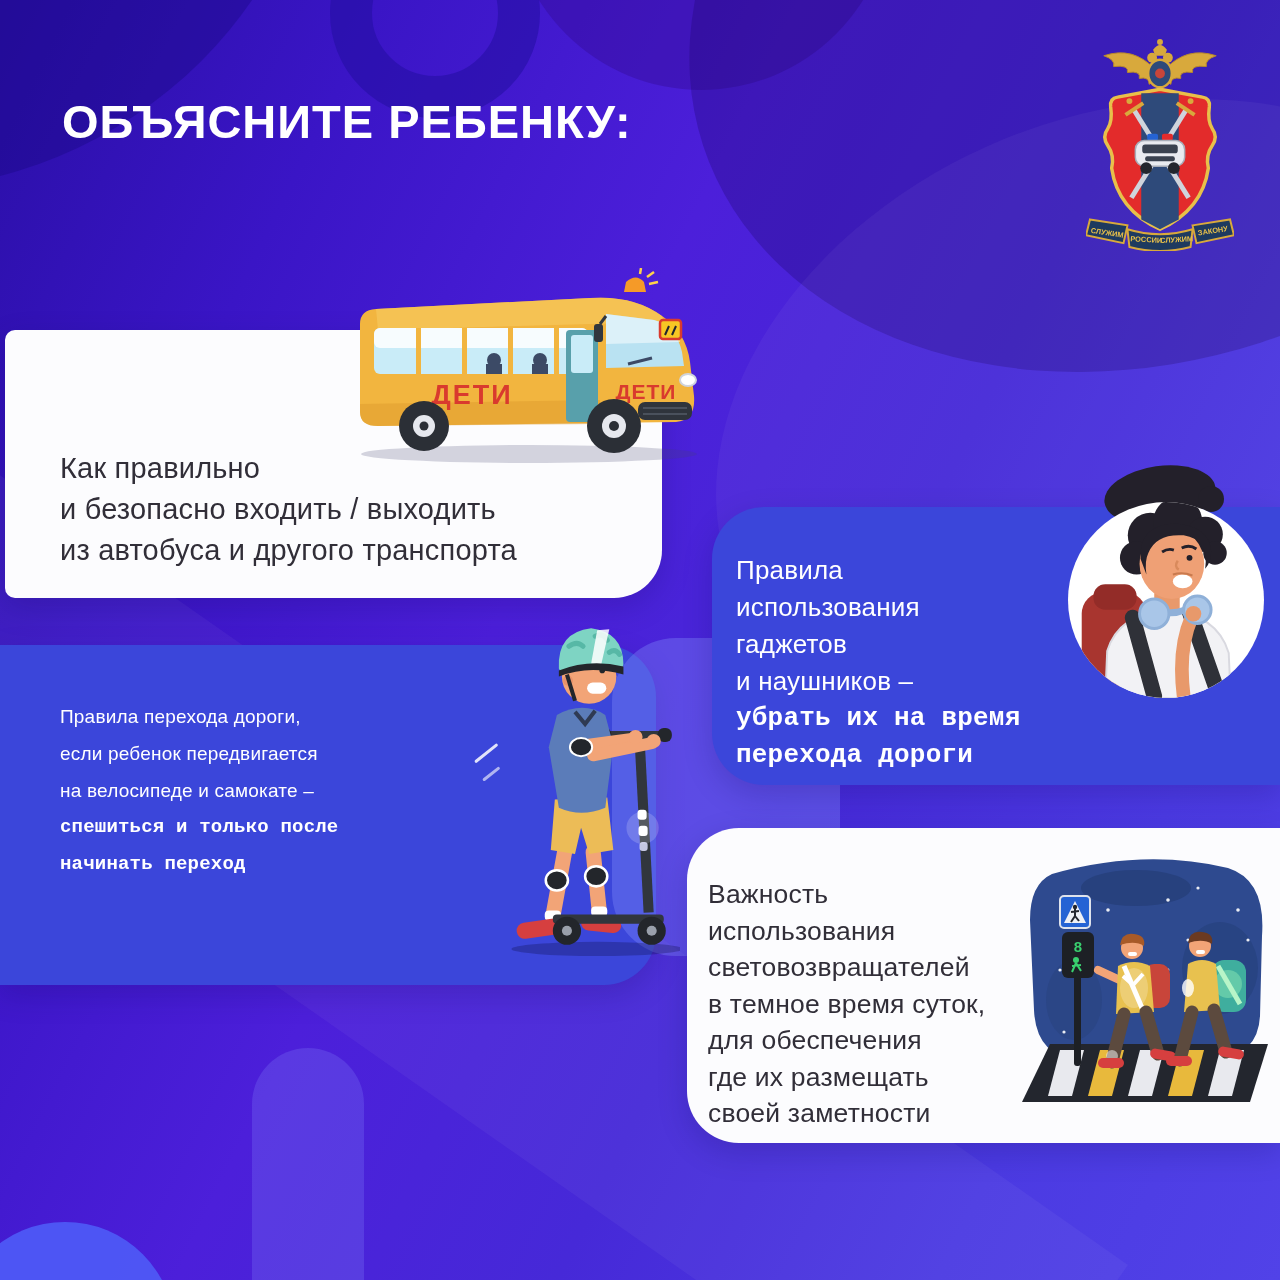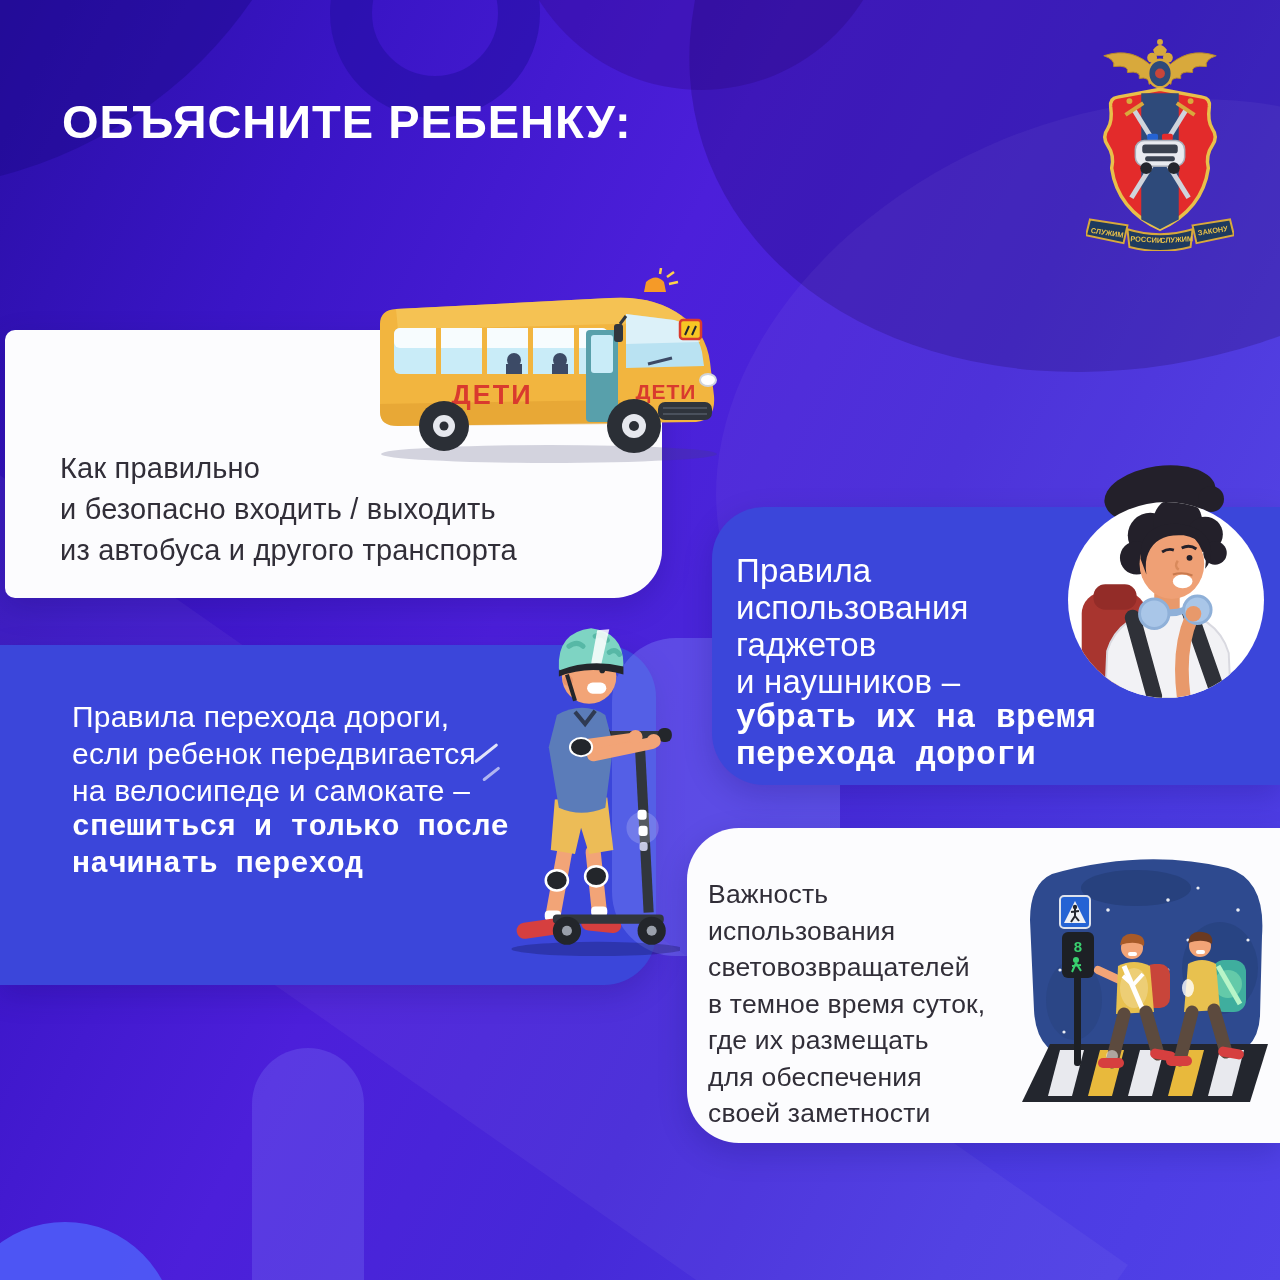--- a/index.html
+++ b/index.html
@@ -29,26 +29,26 @@
   .card.blue{background:#3b46da;}
   #card-bus{left:5px;top:330px;width:657px;height:268px;border-radius:10px 48px 48px 10px;}
   #card-scooter{left:0;top:645px;width:656px;height:340px;border-radius:0 52px 52px 0;}
   #card-gadgets{left:712px;top:507px;width:568px;height:278px;border-radius:52px 0 0 52px;}
   #card-reflectors{left:687px;top:828px;width:593px;height:315px;border-radius:52px 0 0 52px;}
 
   .card-text{position:absolute;z-index:5;}
   .card-text .line{white-space:nowrap;}
   .card-text .line.bold{font-weight:bold;font-family:Liberation Mono, monospace;}
   #text-bus{left:60px;top:448px;font-size:29px;line-height:41px;color:#312e38;letter-spacing:.2px;}
-  #text-scooter{left:72px;top:698px;font-size:30px;line-height:37px;color:#ffffff;letter-spacing:.2px;}
-  #text-gadgets{left:736px;top:552px;font-size:33px;line-height:37px;color:#ffffff;letter-spacing:.2px;}
+  #text-scooter{left:60px;top:698px;font-size:19px;line-height:37px;color:#ffffff;letter-spacing:.2px;}
+  #text-gadgets{left:736px;top:552px;font-size:26px;line-height:37px;color:#ffffff;letter-spacing:.2px;}
   #text-reflectors{left:708px;top:876px;font-size:26.5px;line-height:36.5px;color:#312e38;letter-spacing:.2px;}
 
   .illus{position:absolute;z-index:4;}
-  #bus-illus{left:364px;top:268px;width:360px;height:200px;}
+  #bus-illus{left:344px;top:268px;width:360px;height:200px;}
   #boy-illus{left:468px;top:612px;width:212px;height:348px;}
   #avatar-hair{left:1104px;top:466px;width:112px;height:58px;border-radius:50%;background:#23202a;transform:rotate(-8deg);z-index:3;}
   #avatar-curl{left:1198px;top:486px;width:26px;height:26px;border-radius:50%;background:#23202a;z-index:3;}
   #avatar{left:1068px;top:502px;width:196px;height:196px;border-radius:50%;background:#ffffff;overflow:hidden;}
   #night-illus{left:1016px;top:848px;width:256px;height:264px;}
   #emblem{left:1086px;top:36px;width:148px;height:215px;z-index:5;}
   svg{display:block;width:100%;height:100%;}
 </style>
 </head>
 <body>
@@ -326,18 +326,18 @@
         <rect x="150" y="208" width="26" height="10" rx="5" fill="#d63f3f"></rect>
         <rect x="202" y="200" width="26" height="10" rx="5" fill="#d63f3f" transform="rotate(10 215 205)"></rect>
       </g>
     </svg>
   </div>
   <div class="card-text" id="text-reflectors">
     <div class="line">Важность</div>
     <div class="line">использования</div>
     <div class="line">световозвращателей</div>
     <div class="line">в темное время суток,</div>
+    <div class="line">для обеспечения</div>
     <div class="line">где их размещать</div>
-    <div class="line">для обеспечения</div>
     <div class="line">своей заметности</div>
   </div>
 
 </div>
 
 </body></html>

